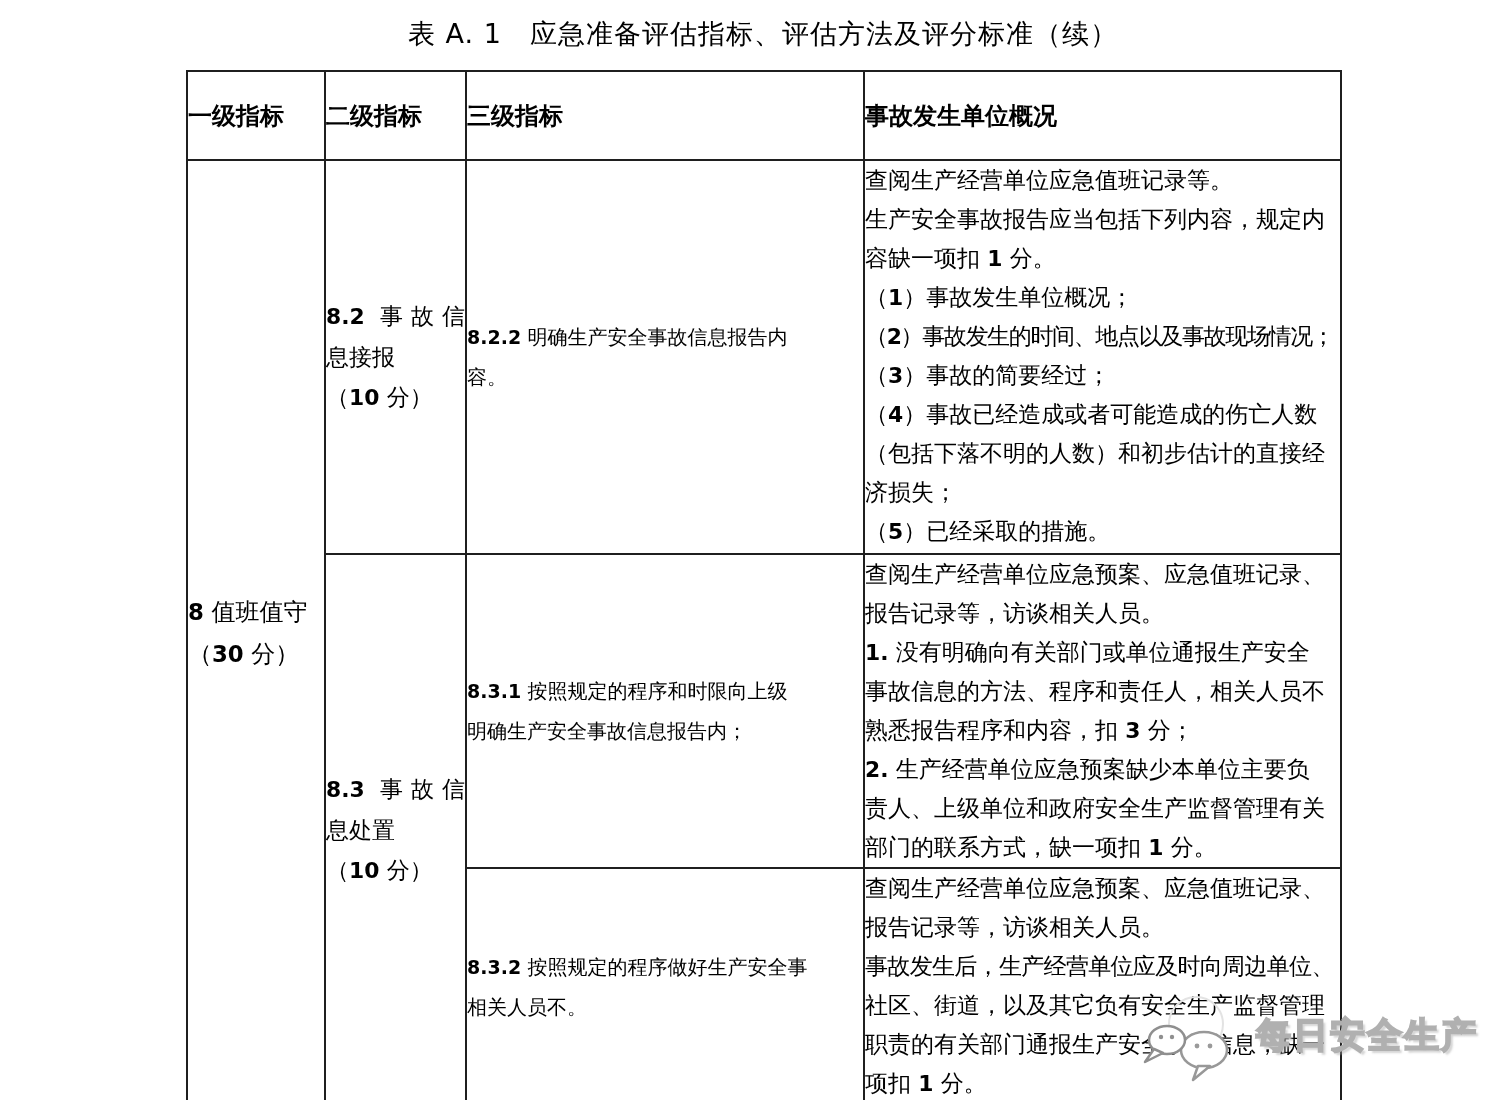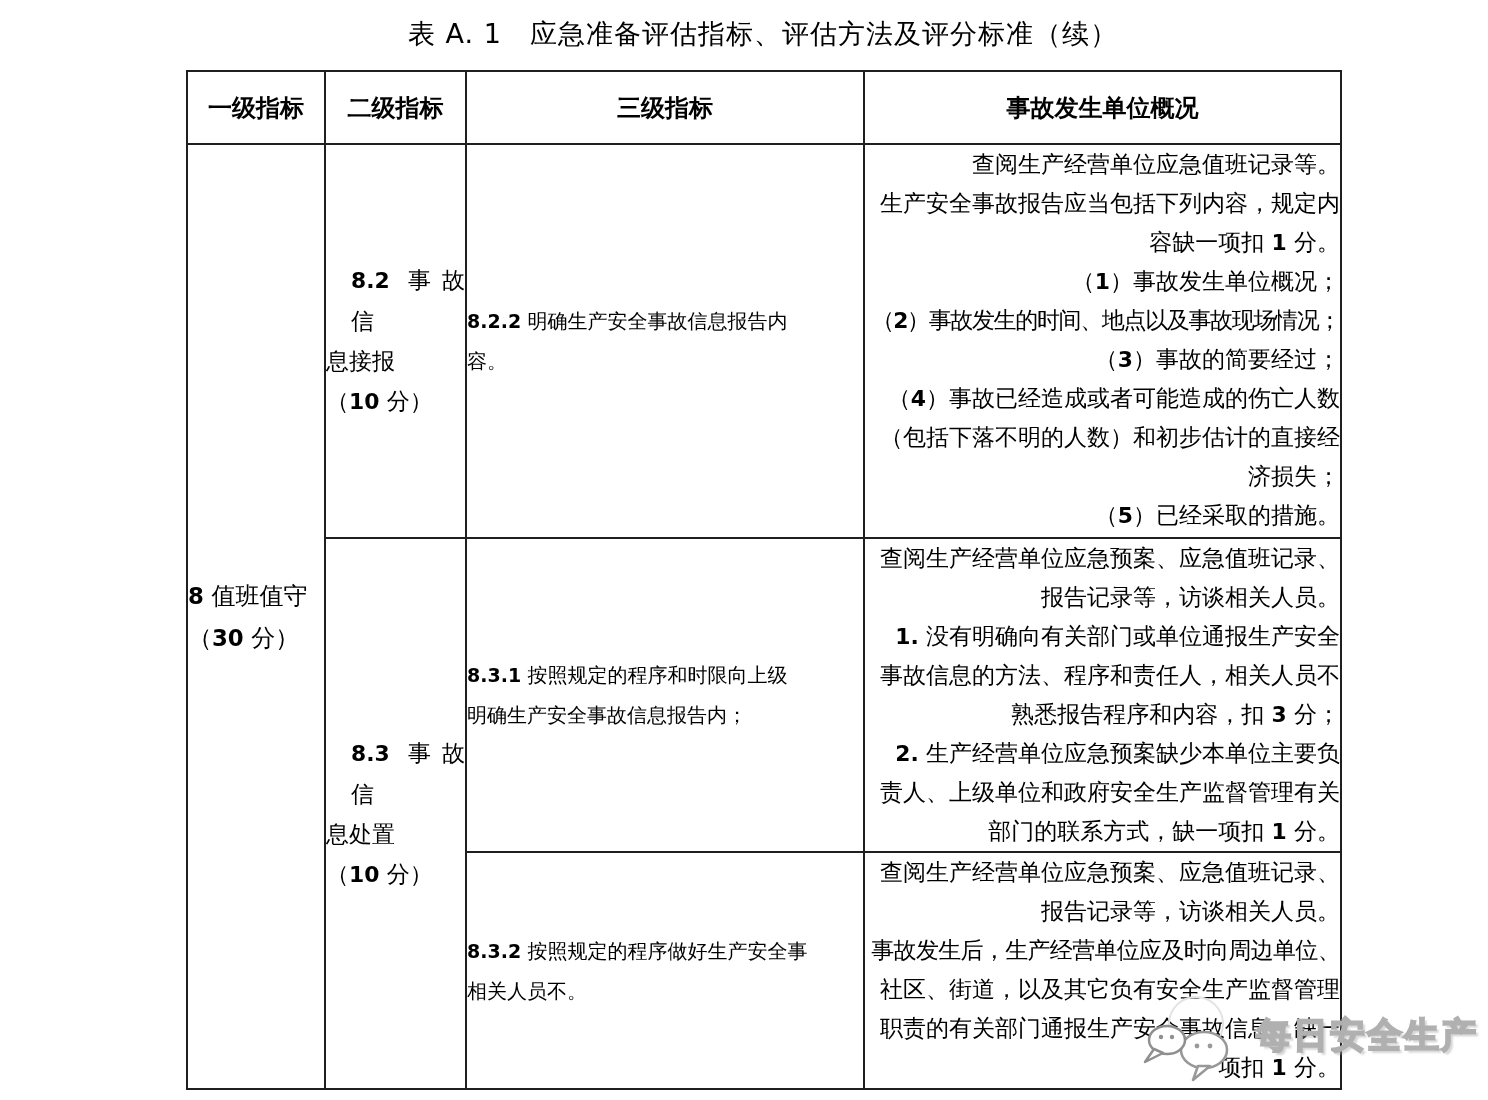--- a/index.html
+++ b/index.html
@@ -24,49 +24,49 @@
   table.eval col.c3{width:398px;}
   table.eval col.c4{width:477px;}
   table.eval th, table.eval td{
     border:2px solid #1f1f1f;
     padding:0;color:#000;overflow:hidden;
     box-sizing:border-box;
     background:transparent;
   }
   table.eval th{
     font-family:"DejaVu Sans", sans-serif;
-    font-size:24px;font-weight:bold;text-align:center;
-    height:73px;vertical-align:middle;
+    font-size:24px;font-weight:bold;text-align:left;
+    height:89px;vertical-align:middle;
   }
   tr.r1{height:394px;}
   tr.r2{height:311px;}
   tr.r3{height:237px;}
   td.cell-l1{
     vertical-align:middle;text-align:center;
     font-size:24px;line-height:42px;
   }
   td.cell-l2{
     vertical-align:middle;text-align:left;
     font-size:23px;line-height:40px;
     padding-left:10px;padding-right:8px;
   }
   td.cell-l3{
     vertical-align:middle;text-align:left;
     font-size:20px;line-height:40px;
     padding-left:10px;padding-right:6px;
   }
   td.cell-m{
-    vertical-align:top;text-align:right;
+    vertical-align:top;text-align:left;
     font-size:23px;line-height:39px;
     padding:2px 5px 0 7px;
   }
   .line{white-space:nowrap;}
   td.cell-l1 .line{white-space:nowrap;text-align:left;}
   td.cell-l2 .line:first-child{
-    white-space:normal;text-align:justify;text-align-last:justify;padding-left:25px;
+    white-space:normal;text-align:justify;text-align-last:justify;
   }
   .num{
     font-family:"DejaVu Sans", sans-serif;
     font-weight:600;font-size:0.95em;
   }
   .watermark{
     position:absolute;left:1140px;top:994px;z-index:5;
     display:flex;align-items:flex-start;
   }
   .wm-text{

